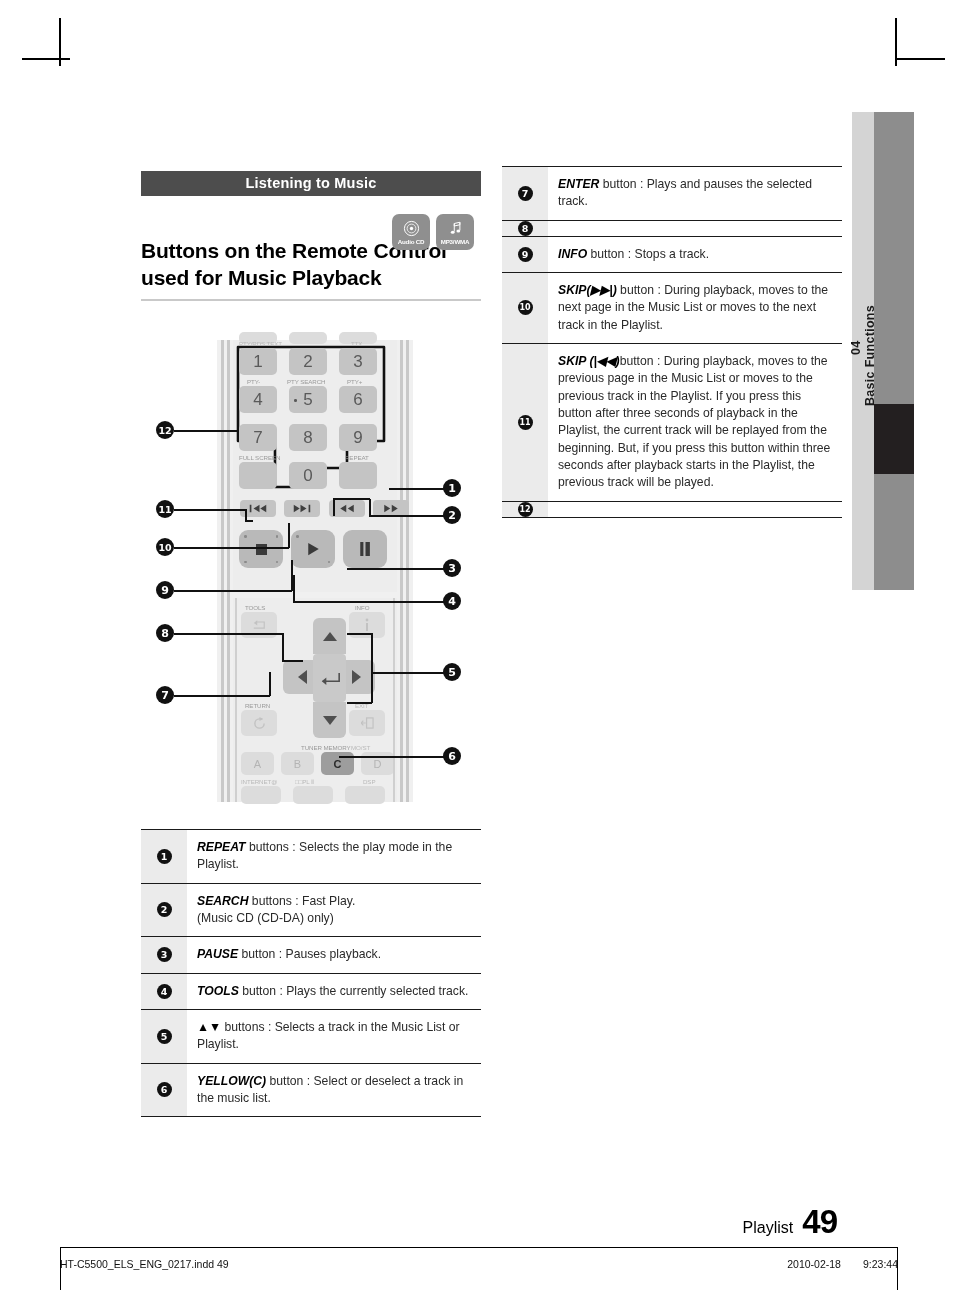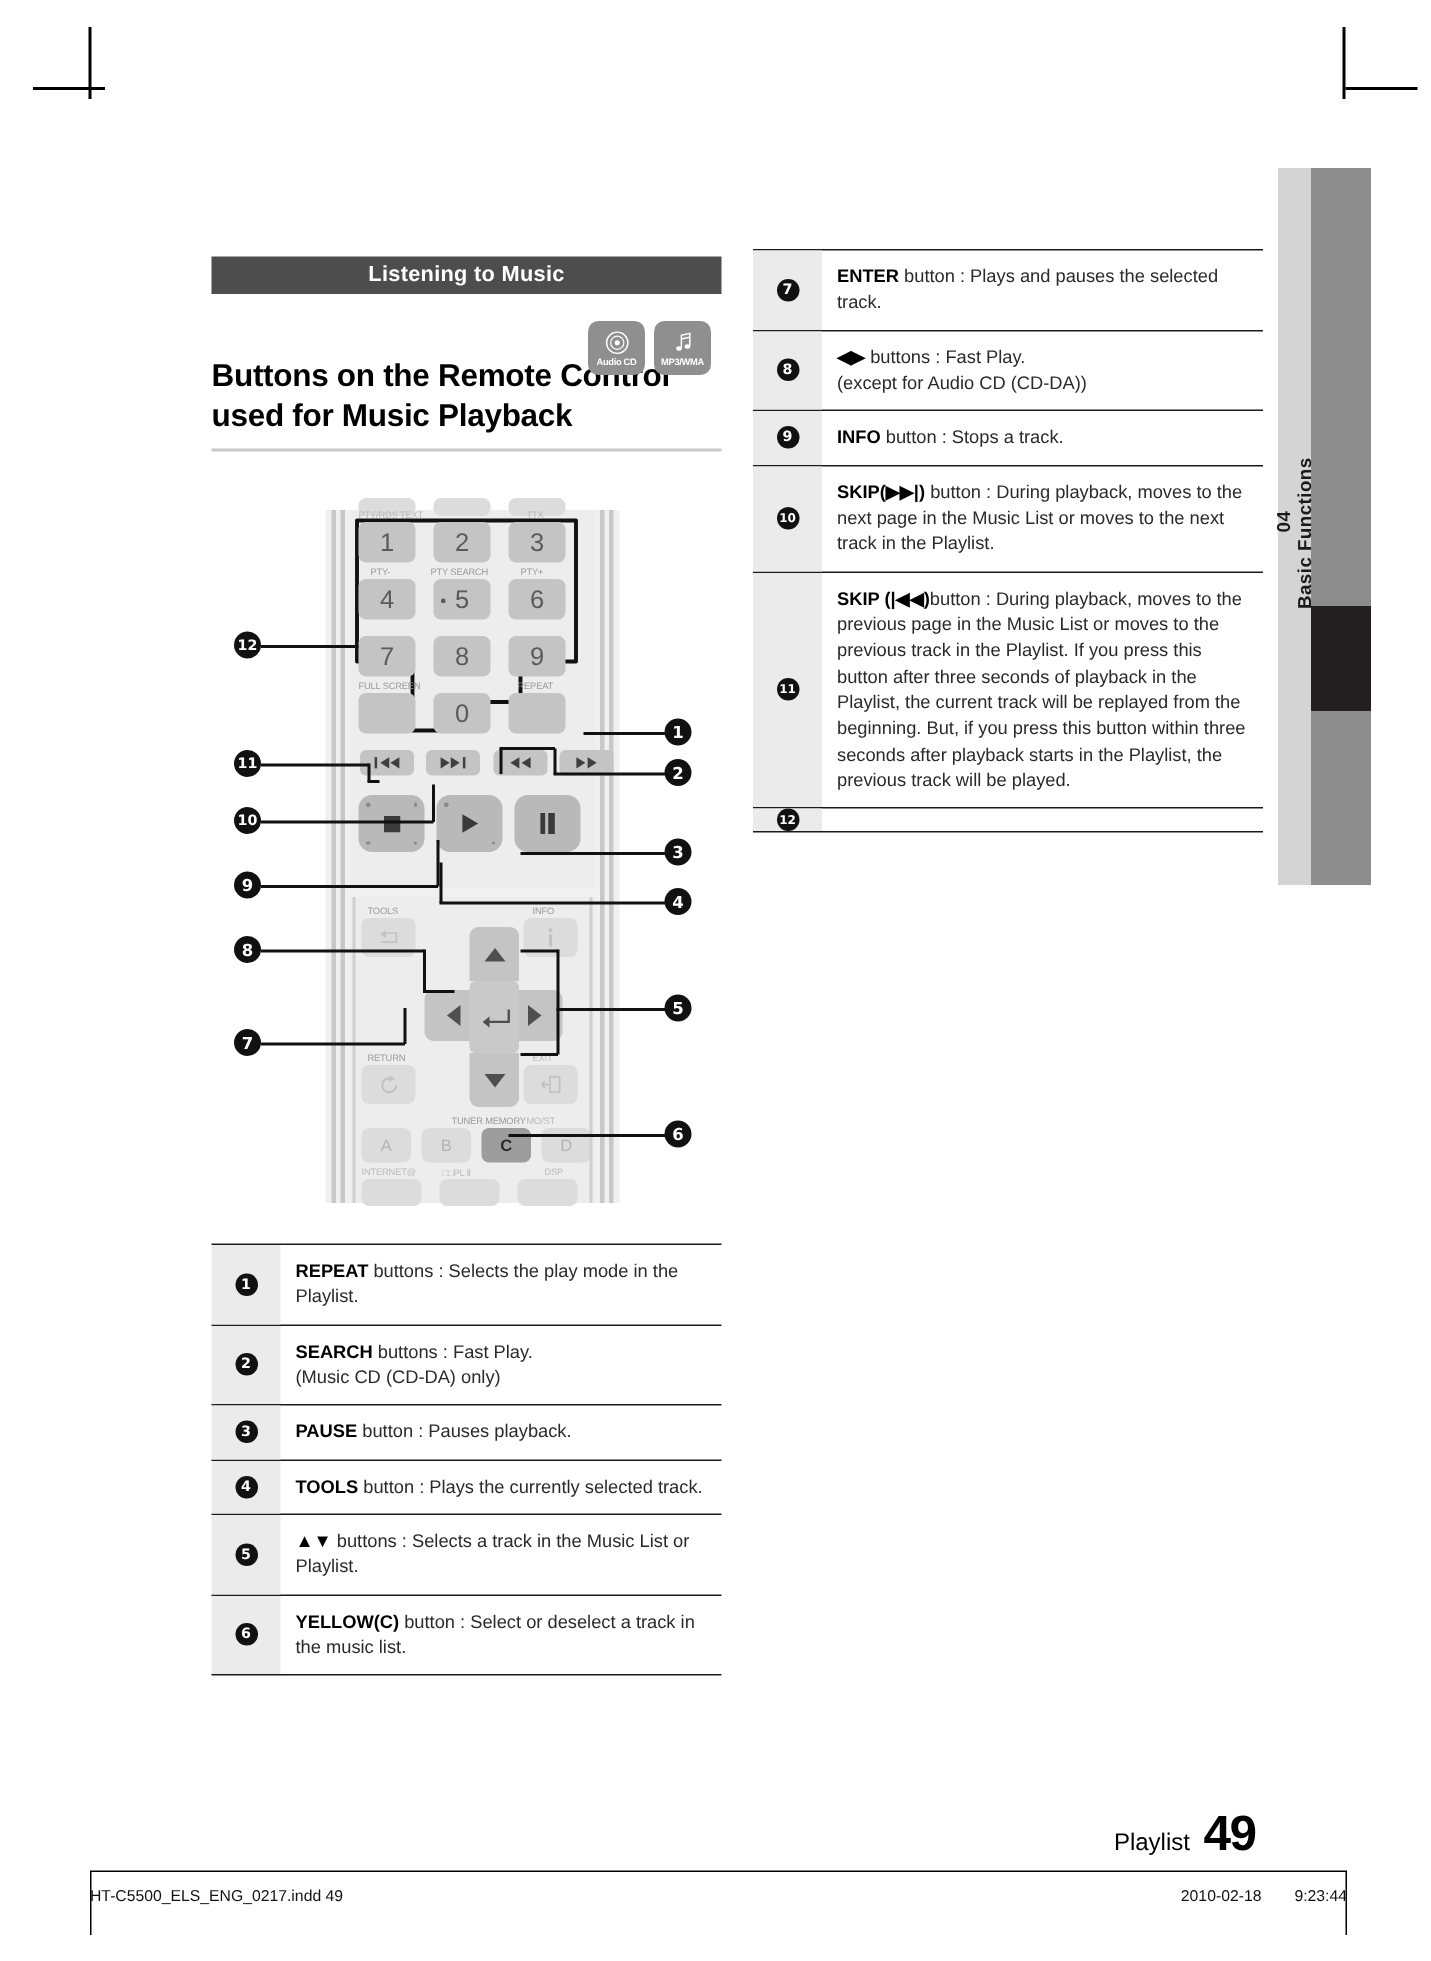--- a/index.html
+++ b/index.html
@@ -138,21 +138,21 @@
   .tbl { position:absolute; width:340px; }
   .tbl .row { display:flex; border-bottom:1.4px solid #1a1a1a; }
   .tbl .row:first-child { border-top:1.6px solid #1a1a1a; }
   .tbl .cnum {
     width:46px; flex:0 0 46px; background:#ebebeb;
     display:flex; align-items:center; justify-content:center;
   }
   .tbl .cdesc {
     flex:1; padding:9px 8px 9px 10px; font-size:12.2px; line-height:1.42; color:#2a2a2a;
   }
-  .tbl .cdesc b { color:#000; font-weight:bold; }
+  .tbl .cdesc b { color:#000; font-weight:bold;font-style:italic; }
   .badge-n {
     width:15px; height:15px; border-radius:50%; background:#111; color:#fff;
     font-size:9.5px; font-weight:bold; display:flex; align-items:center; justify-content:center;
     font-family:"DejaVu Sans", sans-serif;
   }
   .badge-n.two { font-size:8px; }
 
   #tbl-left { left:141px; top:829px; }
   #tbl-right { left:502px; top:166px; }
 
@@ -475,21 +475,20 @@
     <div class="row">
       <div class="cnum">
         <div class="badge-n">7</div>
       </div>
       <div class="cdesc"><b>ENTER</b> button : Plays and pauses the selected track.</div>
     </div>
     <div class="row">
       <div class="cnum">
         <div class="badge-n">8</div>
       </div>
-      <div class="cdesc"><b>◀▶</b> buttons : Fast Play.<br><span>(except for Audio CD (CD-DA))</span></div>
     </div>
     <div class="row">
       <div class="cnum">
         <div class="badge-n">9</div>
       </div>
       <div class="cdesc"><b>INFO</b> button : Stops a track.</div>
     </div>
     <div class="row">
       <div class="cnum">
         <div class="badge-n two">10</div>

